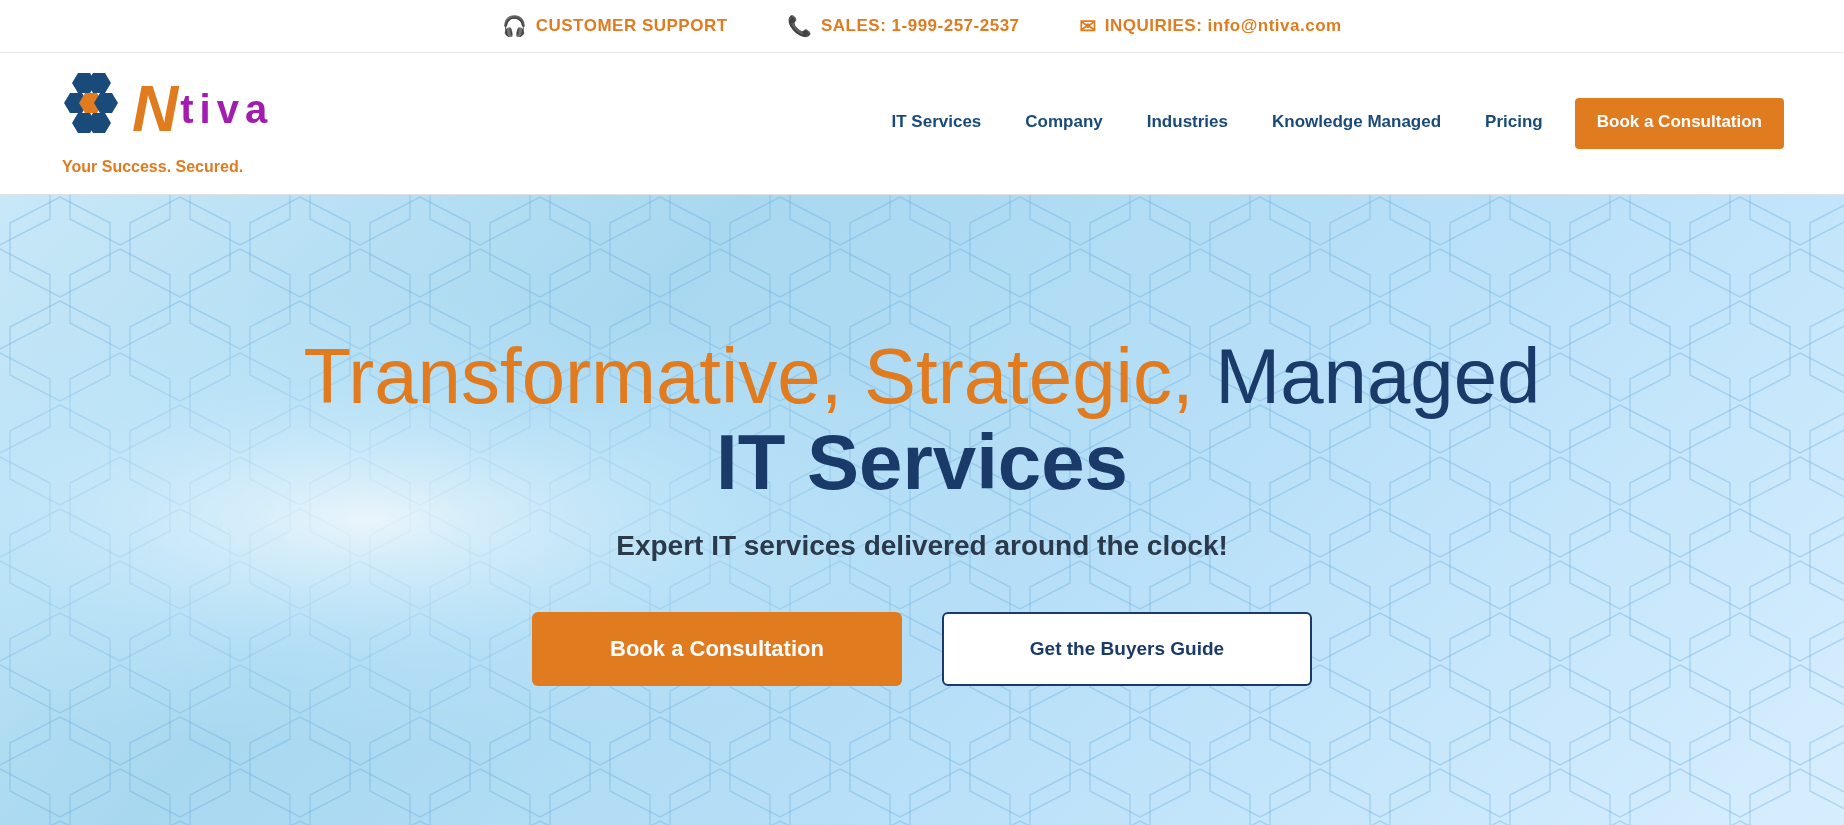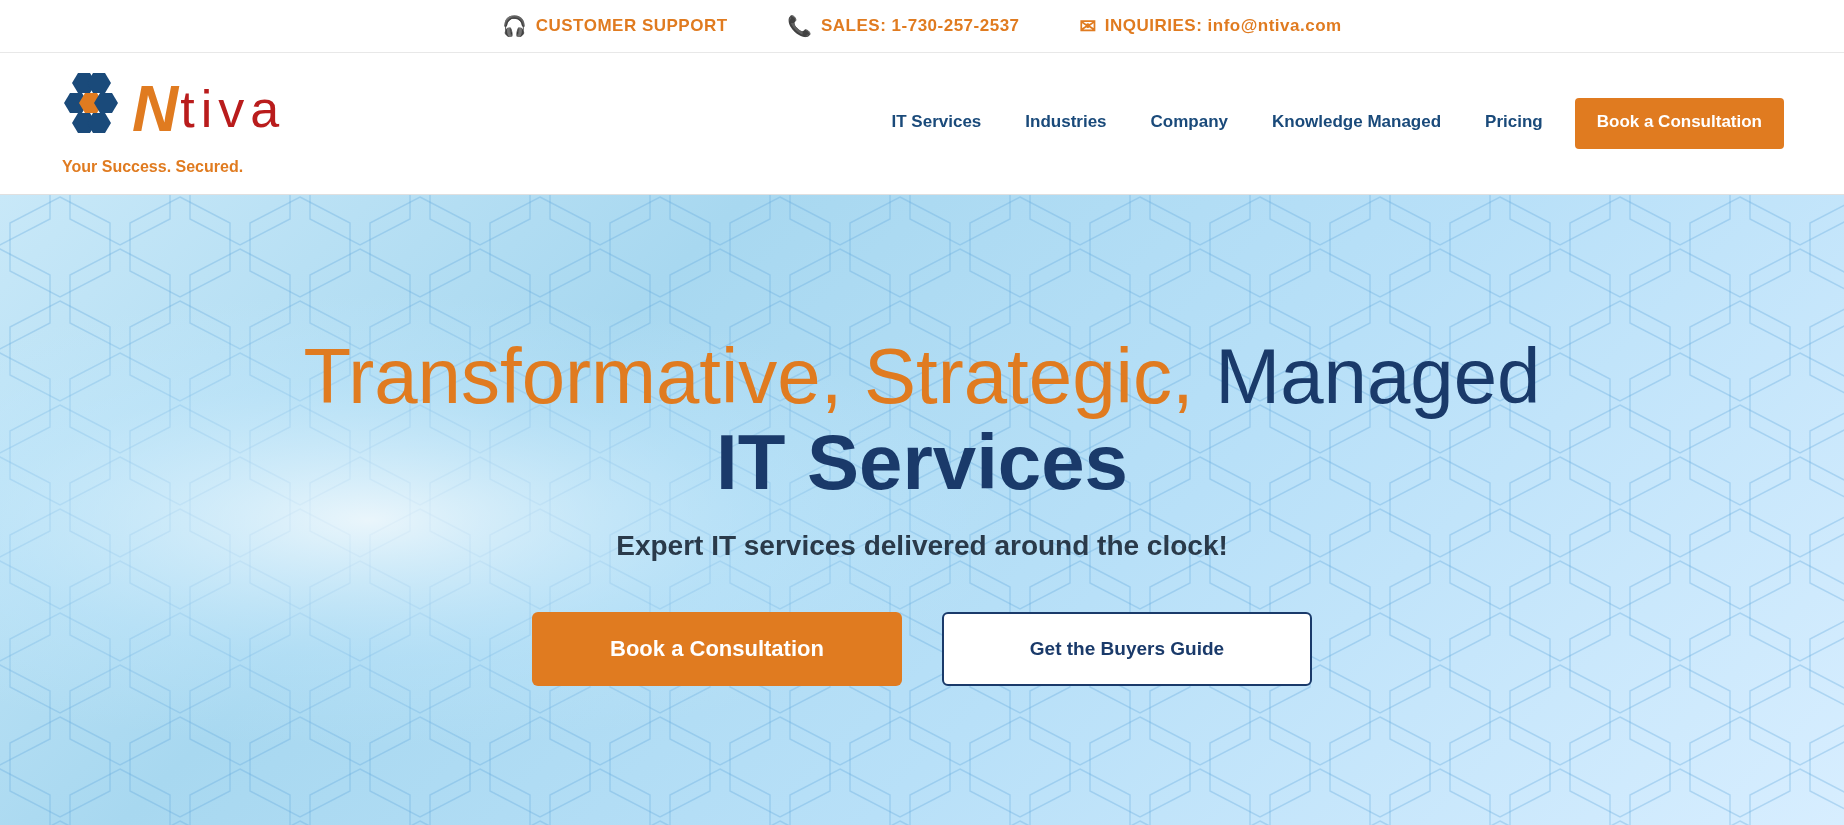--- a/index.html
+++ b/index.html
@@ -46,23 +46,23 @@
       gap: 2px;
     }
     .logo-n {
       font-size: 64px;
       font-weight: 900;
       color: #e07b20;
       line-height: 1;
       font-style: italic;
     }
     .logo-tiva {
-      font-size: 52px;
-      font-weight: 400;
-      color: #b91c1c;
+      font-size: 40px;
+      font-weight: 700;
+      color: #a21caf;
       letter-spacing: 6px;
       line-height: 1;
     }
     .logo-tagline {
       font-size: 16px;
       color: #555;
       margin-top: 12px;
       padding-left: 2px;
     }
     .logo-tagline span { color: #e07b20; font-weight: 700; }
@@ -174,21 +174,21 @@
 
 <header class="header">
 
   <div class="top-bar">
     <div class="top-bar-item">
       <span class="icon">🎧</span>
       <span>CUSTOMER SUPPORT</span>
     </div>
     <div class="top-bar-item">
       <span class="icon">📞</span>
-      <span>SALES: 1-730-257-2537</span>
+      <span>SALES: 1-999-257-2537</span>
     </div>
     <div class="top-bar-item">
       <span class="icon">✉</span>
       <span>INQUIRIES: info@ntiva.com</span>
     </div>
   </div>
 
   <nav class="nav-bar">
 
     <div class="logo-area">
@@ -208,22 +208,22 @@
         <span class="logo-tiva">tiva</span>
       </div>
       <div class="logo-tagline">
         <span>Your Success.</span>
         <span style="color: rgb(224, 123, 32); font-weight: 700;">Secured.</span>
       </div>
     </div>
 
     <div class="nav-links">
       <span class="nav-link">IT Services</span>
+      <span class="nav-link">Company</span>
       <span class="nav-link">Industries</span>
-      <span class="nav-link">Company</span>
       <span class="nav-link">Knowledge Managed</span>
       <span class="nav-link">Pricing</span>
       <span class="nav-link cta">Book a Consultation</span>
     </div>
   </nav>
 </header>
 
 <section class="hero">
 
   <div class="hex-bg">

